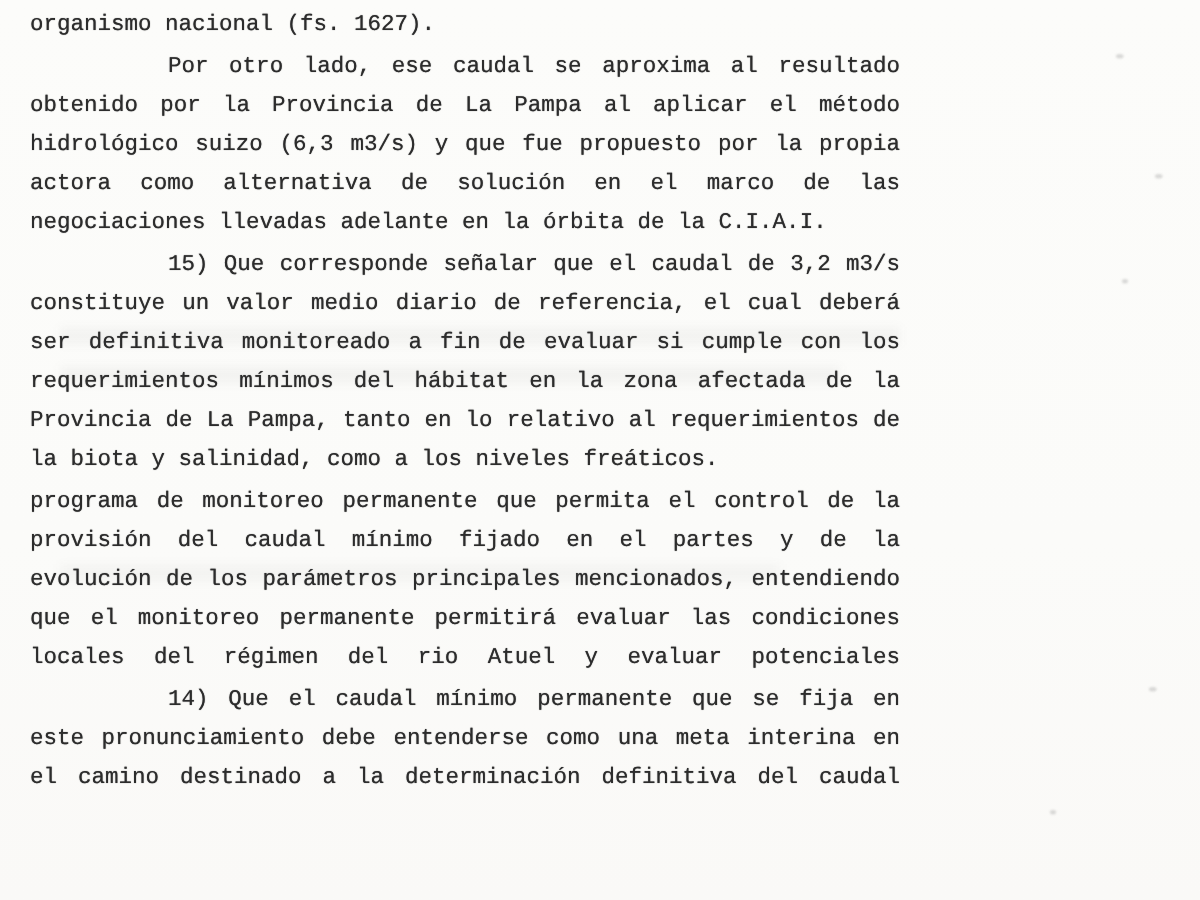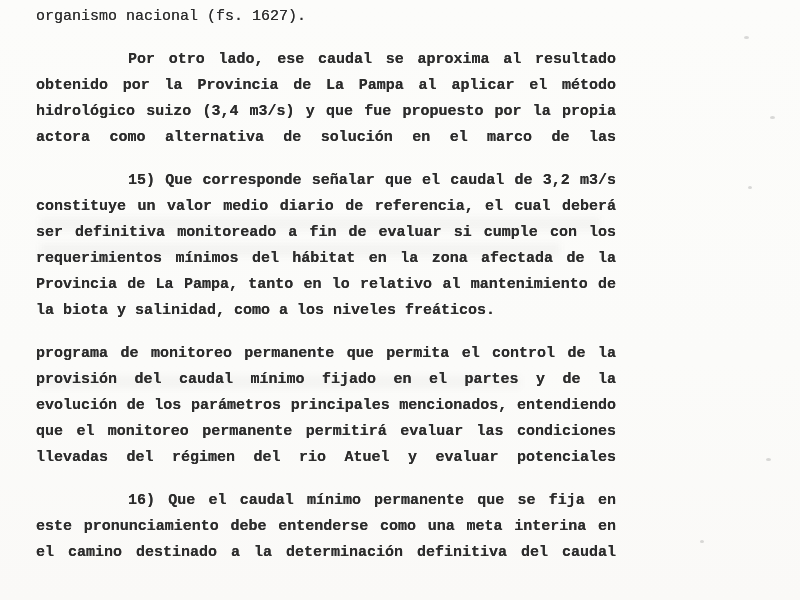--- a/index.html
+++ b/index.html
@@ -5,35 +5,35 @@
   html, body {
     margin: 0;
     padding: 0;
     background: #ffffff;
   }
   .page {
     position: relative;
     width: 800px;
     height: 600px;
     box-sizing: border-box;
-    padding: 4px 0 0 36px;
+    padding: 4px 0 0 20px;
     overflow: hidden;
     background: linear-gradient(180deg, #fcfcfa 0%, #fbfbf9 60%, #faf9f7 100%);
     font-family: "Liberation Mono", "DejaVu Sans Mono", monospace;
     font-size: 15px;
     line-height: 26px;
     color: #2c2c2c;
   }
   .textblock {
     position: relative;
     width: 580px;
     z-index: 2;
   }
   .para { margin: 0; }
-  .para + .para { margin-top: 17px; font-weight: bold; }
+  .para + .para { margin-top: 2px; }
   .line {
     display: block;
     width: 580px;
     box-sizing: border-box;
     text-align: justify;
     text-align-last: justify;
     white-space: normal;
     text-shadow: 0 0 0.6px rgba(44,44,44,0.85);
   }
   .line.first { padding-left: 92px; }
@@ -85,41 +85,42 @@
 
   <div class="textblock">
 
     <div class="para">
       <div class="line end">organismo nacional (fs. 1627).</div>
     </div>
 
     <div class="para">
       <div class="line first">Por otro lado, ese caudal se aproxima al resultado</div>
       <div class="line">obtenido por la Provincia de La Pampa al aplicar el método</div>
-      <div class="line">hidrológico suizo (3,4 m3/s) y que fue propuesto por la propia</div>
+      <div class="line">hidrológico suizo (6,3 m3/s) y que fue propuesto por la propia</div>
       <div class="line">actora como alternativa de solución en el marco de las</div>
+      <div class="line end">negociaciones llevadas adelante en la órbita de la C.I.A.I.</div>
     </div>
 
     <div class="para">
       <div class="line first">15) Que corresponde señalar que el caudal de 3,2 m3/s</div>
       <div class="line">constituye un valor medio diario de referencia, el cual deberá</div>
       <div class="line">ser definitiva monitoreado a fin de evaluar si cumple con los</div>
       <div class="line">requerimientos mínimos del hábitat en la zona afectada de la</div>
-      <div class="line">Provincia de La Pampa, tanto en lo relativo al mantenimiento de</div>
+      <div class="line">Provincia de La Pampa, tanto en lo relativo al requerimientos de</div>
       <div class="line end">la biota y salinidad, como a los niveles freáticos.</div>
     </div>
 
     <div class="para">
       <div class="line">programa de monitoreo permanente que permita el control de la</div>
       <div class="line">provisión del caudal mínimo fijado en el partes y de la</div>
       <div class="line">evolución de los parámetros principales mencionados, entendiendo</div>
       <div class="line">que el monitoreo permanente permitirá evaluar las condiciones</div>
-      <div class="line">llevadas del régimen del rio Atuel y evaluar potenciales</div>
+      <div class="line">locales del régimen del rio Atuel y evaluar potenciales</div>
     </div>
 
     <div class="para">
-      <div class="line first">16) Que el caudal mínimo permanente que se fija en</div>
+      <div class="line first">14) Que el caudal mínimo permanente que se fija en</div>
       <div class="line">este pronunciamiento debe entenderse como una meta interina en</div>
       <div class="line">el camino destinado a la determinación definitiva del caudal</div>
     </div>
 
   </div>
 </div>
 
 </body></html>

